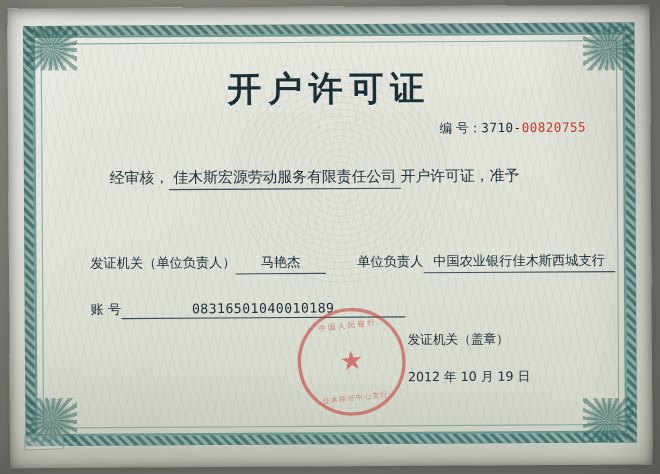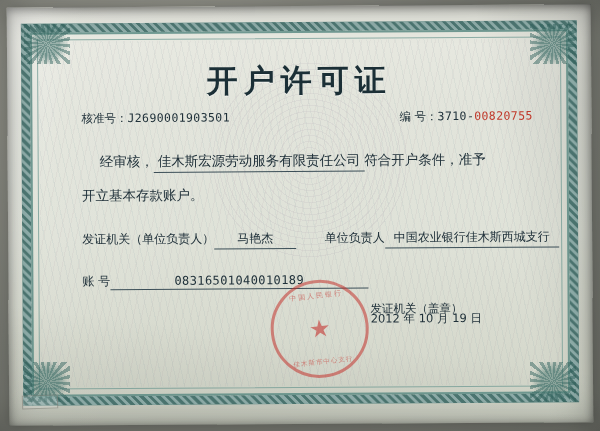--- a/index.html
+++ b/index.html
@@ -195,21 +195,21 @@
     position: absolute;
     left: 330px;
     top: 262px;
     font-size: 11.5px;
     font-family: "DejaVu Sans", sans-serif;
     color: #20313a;
   }
   .issue-date {
     position: absolute;
     left: 330px;
-    top: 272px;
+    top: 296px;
     font-size: 11.5px;
     font-family: "DejaVu Sans", sans-serif;
     color: #20313a;
   }
 
   
   .seal {
     position: absolute;
     left: 230px;
     top: 240px;
@@ -288,35 +288,29 @@
 
   <div class="corner tl"></div>
   <div class="corner tr"></div>
   <div class="corner bl"></div>
   <div class="corner br"></div>
 
   <div class="content">
 
     <div class="doc-title">开户许可证</div>
 
-    <div class="row code-row">
-      <span class="lbl">核准号：</span><span class="val">J2690001903501</span>
-    </div>
 
     <div class="row num-row">
       <span class="lbl">编 号：</span><span class="val">3710-</span><span class="val num-red">00820755</span>
     </div>
 
     <div class="row line1">
-      <span class="val-cn">经审核，</span><span class="blank val-cn" style="min-width:190px">佳木斯宏源劳动服务有限责任公司</span><span class="val-cn">符合开户条件，准予</span>
-    </div>
-
-    <div class="row line2">
-      <span class="val-cn">开立基本存款账户。</span>
-    </div>
+      <span class="val-cn">经审核，</span><span class="blank val-cn" style="min-width:190px">佳木斯宏源劳动服务有限责任公司</span><span class="val-cn">开户许可证，准予</span>
+    </div>
+
 
     <div class="row line3">
       <span class="lbl">发证机关（单位负责人）</span><span class="blank val-cn" style="min-width:74px">马艳杰</span>
       <span style="display:inline-block;width:22px"></span>
       <span class="lbl">单位负责人</span><span class="blank val-cn" style="min-width:166px">中国农业银行佳木斯西城支行</span>
     </div>
 
     <div class="row line4">
       <span class="lbl">账 号</span><span class="blank val" style="min-width:250px">08316501040010189</span>
     </div>

